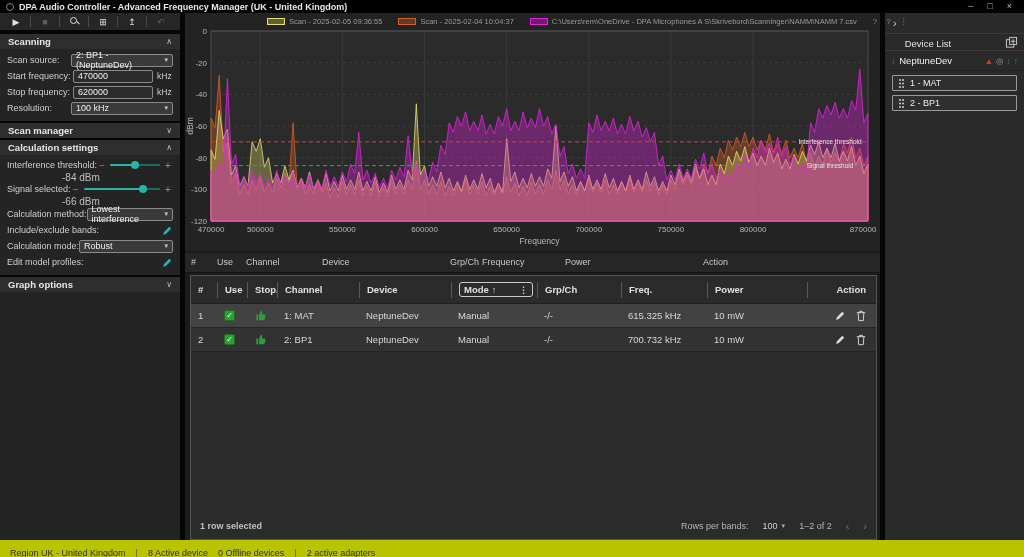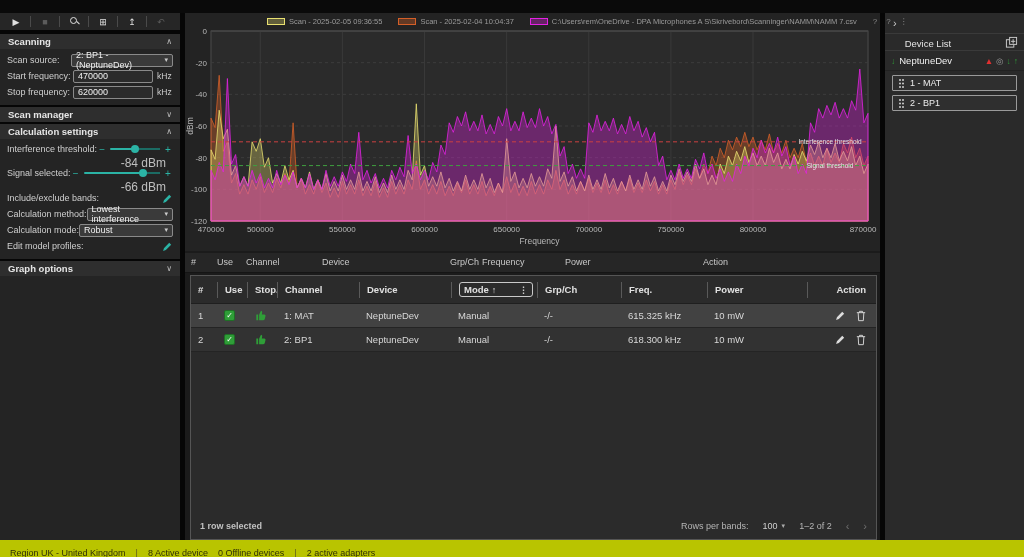--- a/index.html
+++ b/index.html
@@ -42,21 +42,21 @@
   .inp { width:80px; height:13px; background:#2b2b2b; border:1px solid #8a8a8a; border-radius:2px;
          font-size:9px; color:#f0f0f0; padding:0 4px; font-family:"Liberation Sans",sans-serif; }
   .unit { width:16px; font-size:8.5px; color:#cfcfcf; margin-left:4px; }
 
   .slider-row { display:flex; align-items:center; height:14px; padding:0 7px; }
   .slider-wrap { display:flex; align-items:center; width:104px; }
   .sl-minus,.sl-plus { font-size:10px; color:#2bb3a5; width:10px; text-align:center; cursor:pointer; }
   .sl-track { position:relative; flex:1; height:2px; background:#2bb3a5; border-radius:1px; margin:0 3px; cursor:pointer; }
   .sl-track .sl-rest { position:absolute; right:0; top:0; bottom:0; background:#1b6b63; }
   .sl-thumb { position:absolute; top:-3px; width:8px; height:8px; border-radius:50%; background:#2bb3a5; }
-  .slider-value { font-size:12px; color:#bfbfbf; text-align:right; width:104px; margin-left:auto; margin-right:7px; height:10px; }
+  .slider-value { font-size:10px; color:#bfbfbf; text-align:left; width:104px; margin-left:auto; margin-right:7px; height:10px; }
   .pencil-btn { margin-left:auto; cursor:pointer; display:flex; }
 
   
   .main { width:695px; position:relative; background:#1b1b1b; }
   .chart-panel { position:absolute; top:0; left:0; width:695px; height:238px; background:#232323; }
   .legend-row { position:absolute; top:0; left:0; right:0; height:16px; display:flex; align-items:center;
                 padding-left:82px; gap:16px; z-index:2; }
   .legend-item { display:flex; align-items:center; gap:4px; }
   .legend-swatch { width:18px; height:7px; border:1px solid #999; }
   .legend-label { font-size:7.5px; color:#9a9a9a; white-space:nowrap; max-width:330px; overflow:hidden; }
@@ -113,20 +113,29 @@
   .statusbar span { font-size:9px; color:#2f2f05;margin-top:9px; }
   .statusbar .sep { color:#5a5a20; }
 
   svg text { font-family:"Liberation Sans",sans-serif; }
 </style>
 </head>
 <body>
 
 <div id="app">
 
+  <div class="titlebar">
+    <span class="app-icon"></span>
+    <span class="title-text">DPA Audio Controller - Advanced Frequency Manager (UK - United Kingdom)</span>
+    <span class="win-controls">
+      <span class="win-btn">–</span>
+      <span class="win-btn">□</span>
+      <span class="win-btn">×</span>
+    </span>
+  </div>
 
   <div class="content">
 
     <div class="sidebar">
       <div class="side-toolbar">
         <span class="tb-btn">▶</span>
         <span class="tb-sep"></span>
         <span class="tb-btn disabled">■</span>
         <span class="tb-sep"></span>
         <span class="tb-btn"><span class="mag-icon"></span></span>
@@ -153,20 +162,27 @@
         <div class="form-row">
           <span class="form-label">Start frequency:</span>
           <input class="inp" value="470000" style="">
           <span class="unit">kHz</span>
         </div>
         <div class="form-row">
           <span class="form-label">Stop frequency:</span>
           <input class="inp" value="620000" style="">
           <span class="unit">kHz</span>
         </div>
+        <div class="form-row">
+          <span class="form-label">Resolution:</span>
+          <span class="sel">
+            <span>100 kHz</span>
+            <span class="sel-arrow">▾</span>
+          </span>
+        </div>
       </div>
 
       <div class="section-hd">
         <span class="s-title">Scan manager</span>
         <span class="s-chev">∨</span>
       </div>
 
       <div class="section-hd">
         <span class="s-title">Calculation settings</span>
         <span class="s-chev">∧</span>
@@ -194,32 +210,32 @@
               <span class="sl-rest" style="width:25%"></span>
               <span class="sl-thumb" style="left:72%"></span>
             </span>
             <span class="sl-plus">+</span>
           </span>
         </div>
         <div class="slider-row" style="height:10px;">
           <span class="slider-value">-66 dBm</span>
         </div>
         <div class="form-row">
+          <span class="form-label">Calculation method:</span>
+          <span class="sel">
+            <span>Lowest interference</span>
+            <span class="sel-arrow">▾</span>
+          </span>
+        </div>
+        <div class="form-row">
           <span class="form-label">Include/exclude bands:</span>
           <span class="pencil-btn">
             <svg width="11" height="11" viewBox="0 0 12 12">
                 <path d="M1.2 10.8l.9-3 5.8-5.8 2.1 2.1-5.8 5.8-3 .9z" fill="#2bb3a5"></path>
               </svg>
-          </span>
-        </div>
-        <div class="form-row">
-          <span class="form-label">Calculation method:</span>
-          <span class="sel">
-            <span>Lowest interference</span>
-            <span class="sel-arrow">▾</span>
           </span>
         </div>
         <div class="form-row">
           <span class="form-label">Calculation mode:</span>
           <span class="sel">
             <span>Robust</span>
             <span class="sel-arrow">▾</span>
           </span>
         </div>
         <div class="form-row">
@@ -373,21 +389,21 @@
             </span>
           <span class="td c-calc">
             <svg width="13" height="13" viewBox="0 0 14 14">
                 <path d="M2.5 6h2v6h-2zM5.5 12V6.2l2-4.2c.9 0 1.5.8 1.3 1.7L8.4 6h2.8c.8 0 1.4.8 1.2 1.6l-.8 3.2c-.2.7-.8 1.2-1.5 1.2H5.5z" fill="#2f9e38"></path>
               </svg>
           </span>
           <span class="td c-chan">2: BP1</span>
           <span class="td c-dev">NeptuneDev</span>
           <span class="td c-mode">Manual</span>
           <span class="td c-grp">-/-</span>
-          <span class="td c-freq">618.300 kHz</span>
+          <span class="td c-freq">700.732 kHz</span>
           <span class="td c-pow">10 mW</span>
           <span class="td c-act">
               <span class="act-icons">
             <svg width="11" height="11" viewBox="0 0 12 12">
                   <path d="M1.2 10.8l.9-3 5.8-5.8 2.1 2.1-5.8 5.8-3 .9z" fill="#dcdcdc"></path>
                 </svg>
             <svg width="10" height="12" viewBox="0 0 12 14">
                   <path d="M1 3h10M4.2 3V1.4h3.6V3M2.6 3l.6 9.6h5.6L9.4 3" stroke="#dcdcdc" stroke-width="1.1" fill="none"></path>
                 </svg>
           </span>

